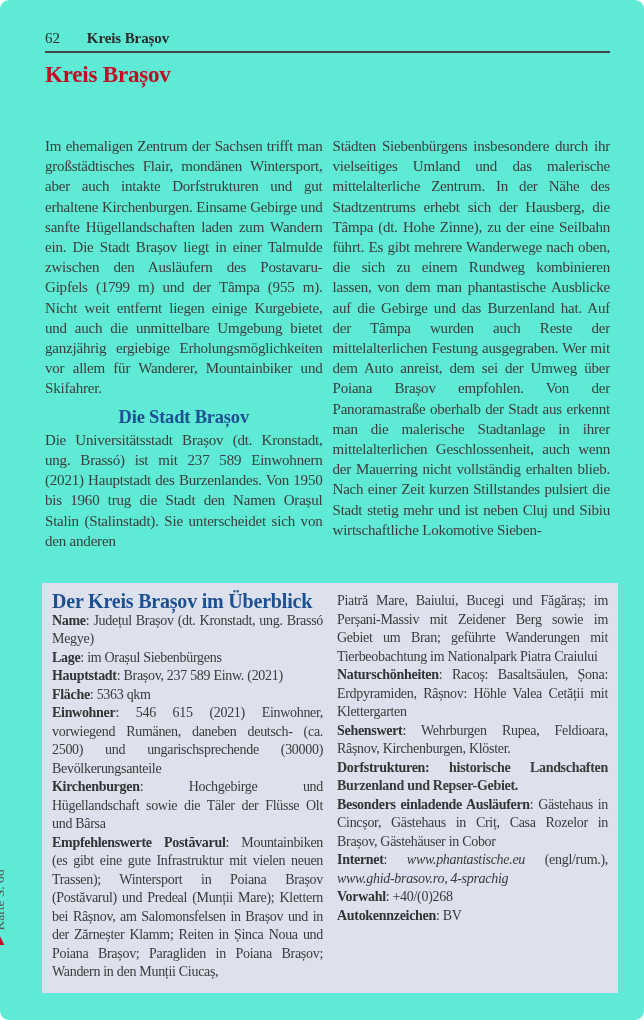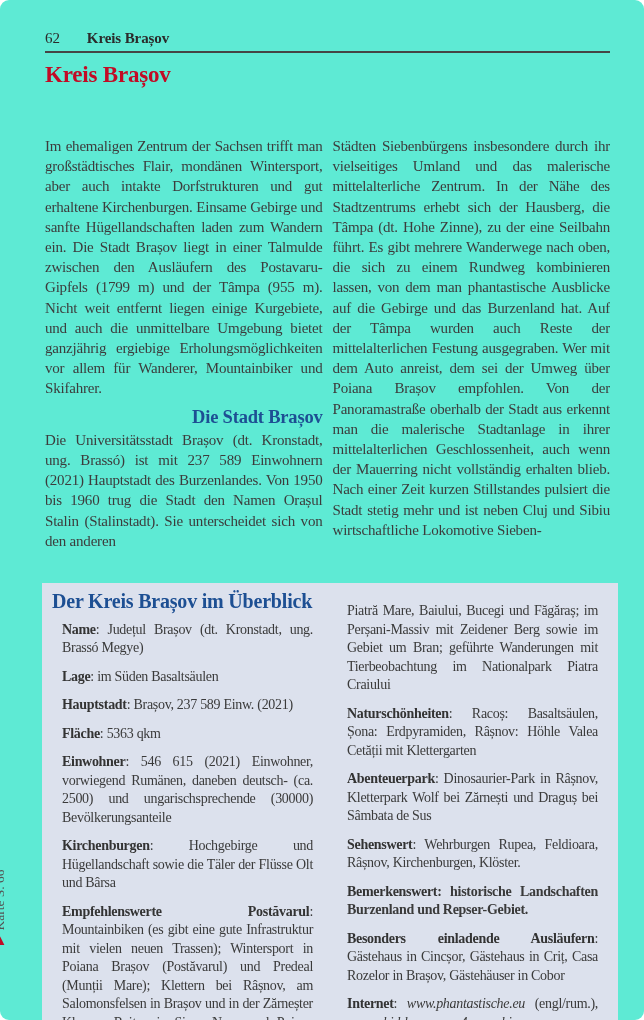--- a/index.html
+++ b/index.html
@@ -19,36 +19,36 @@
     letter-spacing:-0.2px;
   }
   .columns{
     display:flex;gap:10px;height:447px;overflow:hidden;
     font-size:15px;line-height:20.2px;letter-spacing:-0.2px;text-align:justify;margin-top:48px;
   }
   .col{flex:1;min-width:0;}
   .columns p{margin:0;}
   .subheading{
     color:#1d4f93;font-size:18.5px;font-weight:bold;margin:8px 0 3px;
-    text-align:right;letter-spacing:-0.2px;
+    text-align:center;letter-spacing:-0.2px;
   }
   .infobox{
     margin-left:-3px;width:576px;box-sizing:border-box;background:#dce1ed;
     padding:9px 10px 11px 10px;
   }
   .infobox-title{
     color:#1d4f93;font-weight:bold;font-size:20px;margin:0 0 1px 0;
     letter-spacing:-0.2px;
   }
   .infobox-columns{
     display:flex;gap:14px;font-size:14px;line-height:18.5px;
     letter-spacing:-0.3px;text-align:justify;color:#3a3a3a;
   }
   .ibcol{flex:1;min-width:0;}
-  .entry{margin:10px;}
+  .entry{margin:0;}
   .entry b{font-weight:bold;color:#333333;}
   .bold-entry, .bold-entry span, .bold-entry b{font-weight:bold;}
   .entry i{font-style:italic;}
   .margin-note{
     position:absolute;left:10px;top:927px;width:110px;height:18px;
     transform:rotate(-90deg);transform-origin:left bottom;
     font-size:13.5px;color:#555555;white-space:nowrap;
   }
   .triangle{color:#c10b25;font-size:11px;margin-right:6px;vertical-align:1px;}
 </style>
@@ -74,33 +74,32 @@
       <div class="col">
         <p>Städten Siebenbürgens insbesondere durch ihr vielseitiges Umland und das malerische mittelalterliche Zentrum. In der Nähe des Stadtzentrums erhebt sich der Hausberg, die Tâmpa (dt. Hohe Zinne), zu der eine Seilbahn führt. Es gibt mehrere Wanderwege nach oben, die sich zu einem Rundweg kombinieren lassen, von dem man phantastische Ausblicke auf die Gebirge und das Burzenland hat. Auf der Tâmpa wurden auch Reste der mittelalterlichen Festung ausgegraben. Wer mit dem Auto anreist, dem sei der Umweg über Poiana Brașov empfohlen. Von der Panoramastraße oberhalb der Stadt aus erkennt man die malerische Stadtanlage in ihrer mittelalterlichen Geschlossenheit, auch wenn der Mauerring nicht vollständig erhalten blieb. Nach einer Zeit kurzen Stillstandes pulsiert die Stadt stetig mehr und ist neben Cluj und Sibiu wirtschaftliche Lokomotive Sieben-</p>
       </div>
     </div>
 
     <div class="infobox">
       <div class="infobox-columns">
         <div class="ibcol">
           <div class="infobox-title">Der Kreis Brașov im Überblick</div>
           <p class="entry"><b>Name</b><span>: Județul Brașov (dt. Kronstadt, ung. Brassó Megye)</span></p>
-          <p class="entry"><b>Lage</b><span>: im Süden Basaltsäulen</span></p>
+          <p class="entry"><b>Lage</b><span>: im Orașul Siebenbürgens</span></p>
           <p class="entry"><b>Hauptstadt</b><span>: Brașov, 237&nbsp;589 Einw. (2021)</span></p>
           <p class="entry"><b>Fläche</b><span>: 5363 qkm</span></p>
           <p class="entry"><b>Einwohner</b><span>: 546&nbsp;615 (2021) Einwohner, vorwiegend Rumänen, daneben deutsch- (ca. 2500) und ungarischsprechende (30000) Bevölkerungsanteile</span></p>
           <p class="entry"><b>Kirchenburgen</b><span>: Hochgebirge und Hügellandschaft sowie die Täler der Flüsse Olt und Bârsa</span></p>
           <p class="entry"><b>Empfehlenswerte Postăvarul</b><span>: Mountainbiken (es gibt eine gute Infrastruktur mit vielen neuen Trassen); Wintersport in Poiana Brașov (Postăvarul) und Predeal (Munții Mare); Klettern bei Râșnov, am Salomonsfelsen in Brașov und in der Zărneșter Klamm; Reiten in Șinca Noua und Poiana Brașov; Paragliden in Poiana Brașov; Wandern in den Munții Ciucaș,</span></p>
         </div>
         <div class="ibcol">
           <p class="entry"><span>Piatră Mare, Baiului, Bucegi und Făgăraș; im Perșani-Massiv mit Zeidener Berg sowie im Gebiet um Bran; geführte Wanderungen mit Tierbeobachtung im Nationalpark Piatra Craiului</span></p>
           <p class="entry"><b>Naturschönheiten</b><span>: Racoș: Basaltsäulen, Șona: Erdpyramiden, Râșnov: Höhle Valea Cetății mit Klettergarten</span></p>
-          <p class="entry"><b>Abenteuerpark</b><span>: Dinosaurier-Park in Râșnov, Kletterpark Wolf bei Zărnești und Draguș bei Sâmbata de Sus</span></p>
           <p class="entry"><b>Sehenswert</b><span>: Wehrburgen Rupea, Feldioara, Râșnov, Kirchenburgen, Klöster.</span></p>
-          <p class="entry bold-entry"><b>Bemerkenswert</b><span>: historische Landschaften Burzenland und Repser-Gebiet.</span></p>
+          <p class="entry bold-entry"><b>Dorfstrukturen</b><span>: historische Landschaften Burzenland und Repser-Gebiet.</span></p>
           <p class="entry"><b>Besonders einladende Ausläufern</b><span>: Gästehaus in Cincșor, Gästehaus in Criț, Casa Rozelor in Brașov, Gästehäuser in Cobor</span></p>
           <p class="entry"><b>Internet</b><span>: </span><i>www.phantastische.eu</i><span> (engl/rum.), </span><i>www.ghid-brasov.ro, 4-sprachig</i></p>
           <p class="entry"><b>Vorwahl</b><span>: +40/(0)268</span></p>
           <p class="entry"><b>Autokennzeichen</b><span>: BV</span></p>
         </div>
       </div>
     </div>
 
   </div>
 

